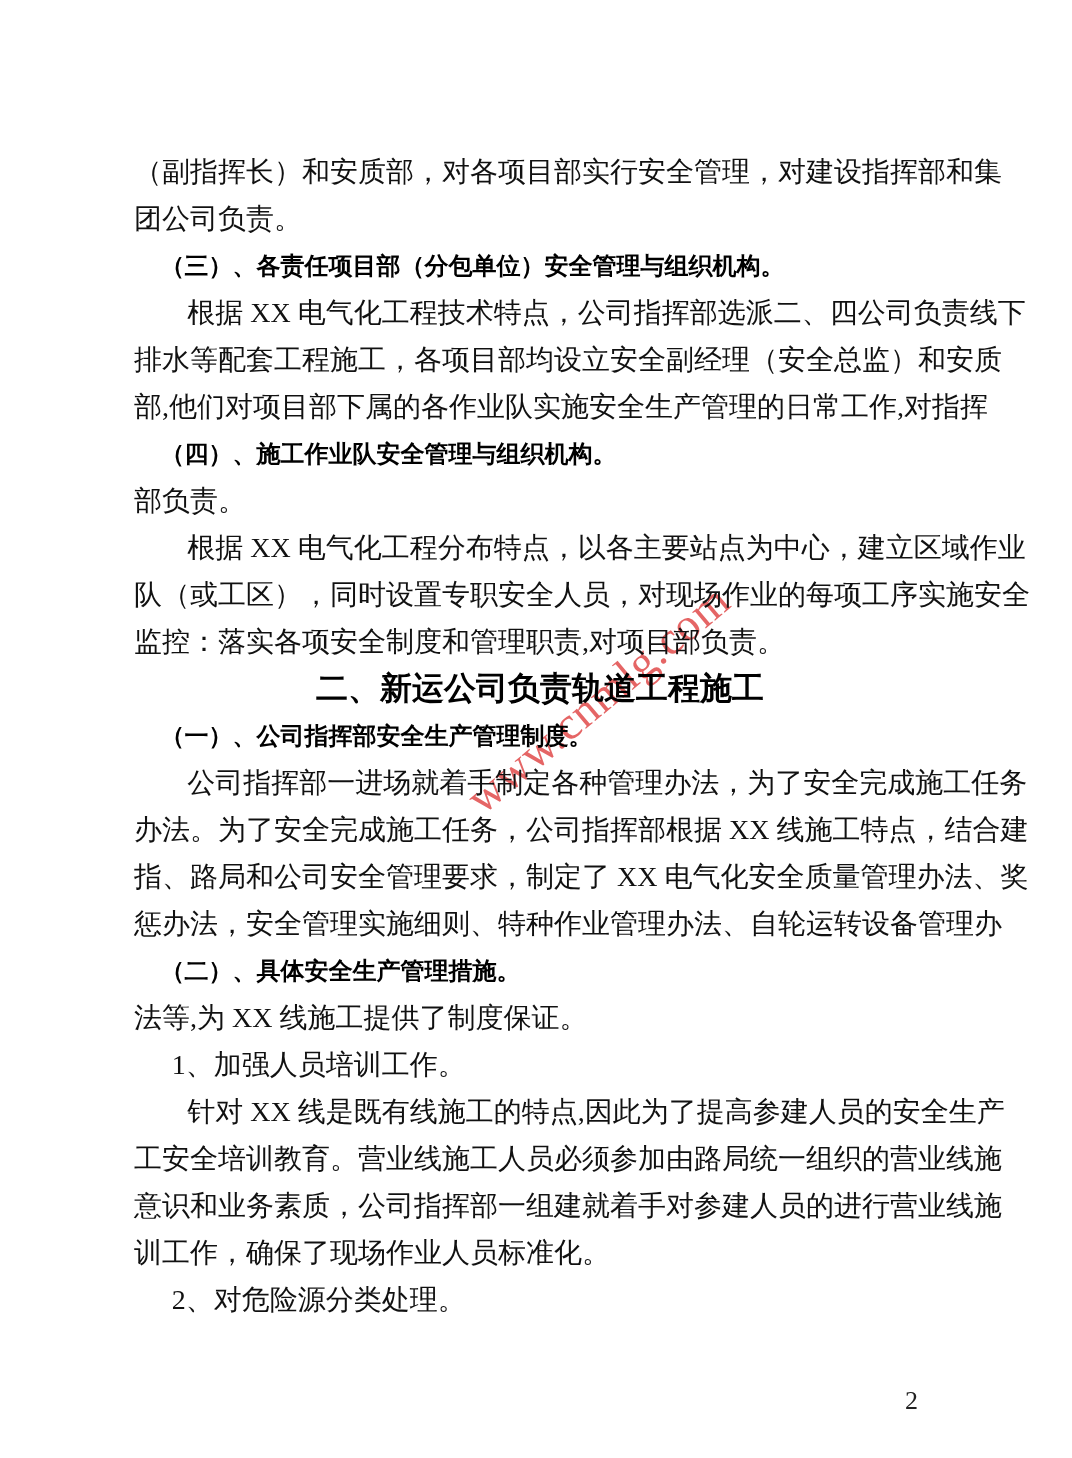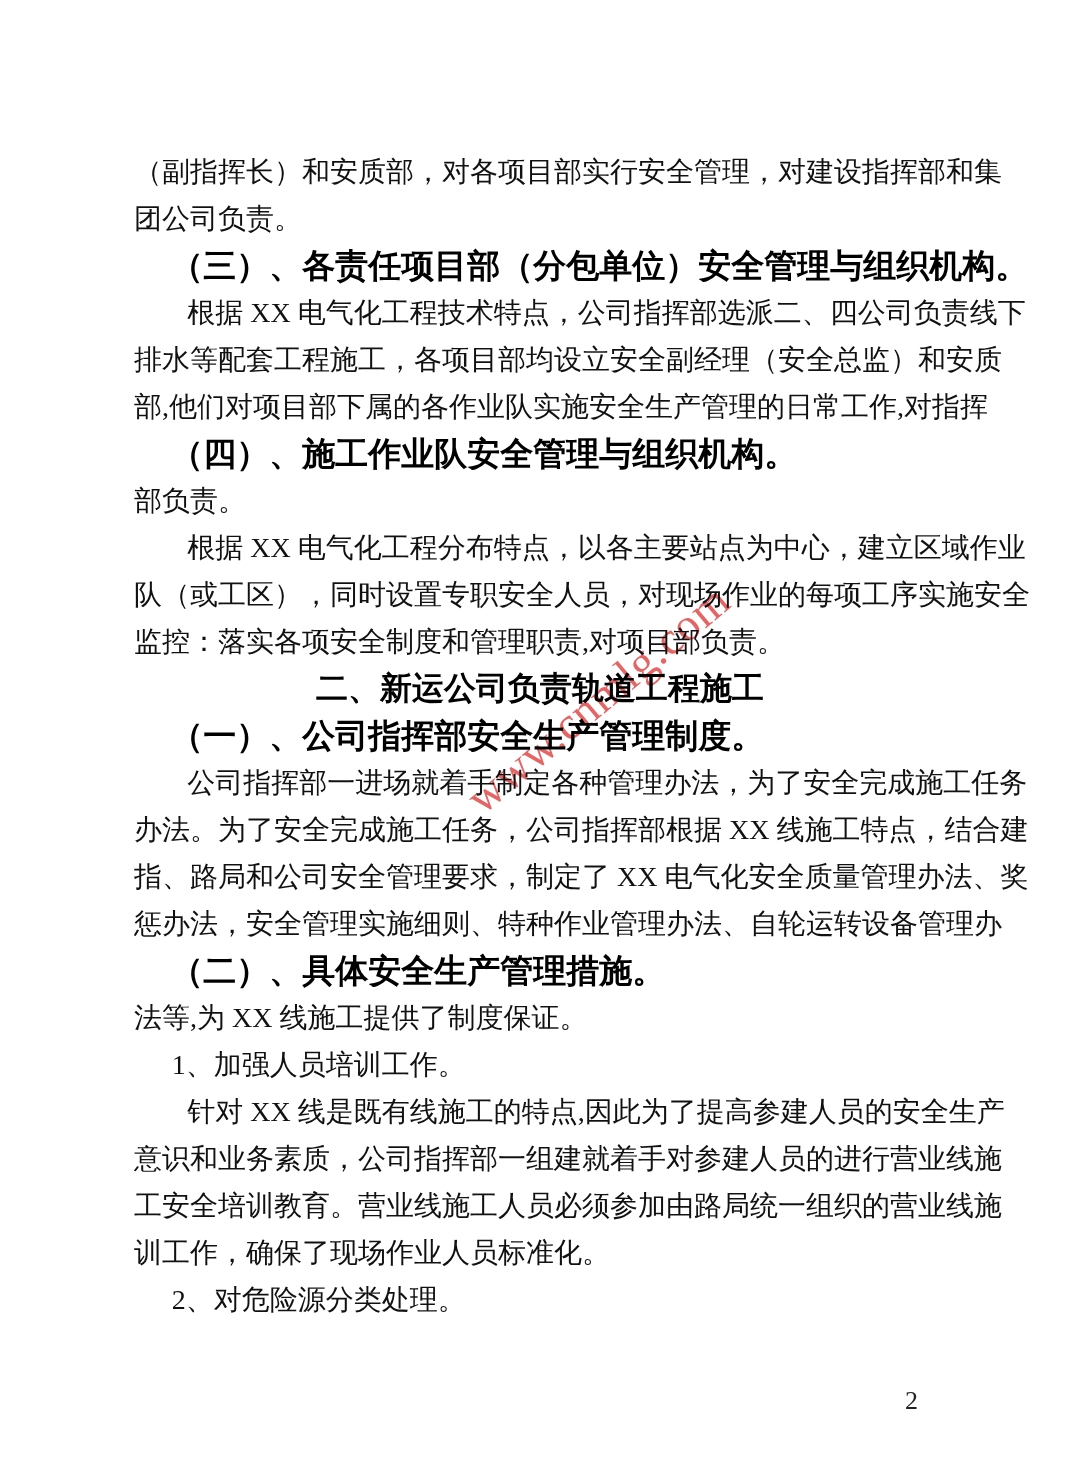--- a/index.html
+++ b/index.html
@@ -30,21 +30,21 @@
     white-space: nowrap;
     letter-spacing: 0px;
   }
   .line.indent {
     padding-left: 1.9em;
     text-align: center;
   }
   .line.heading {
     font-family: "Liberation Sans", "DejaVu Sans", sans-serif;
     font-weight: bold;
-    font-size: 33px;
+    font-size: 24px;
     padding-left: 1.1em;
     color: #000000;
   }
   .line.center-heading {
     font-family: "Liberation Sans", "DejaVu Sans", sans-serif;
     font-weight: bold;
     font-size: 32px;
     text-align: center;
     padding-left: 0;
     color: #000000;
@@ -101,20 +101,20 @@
       <div class="line center-heading">二、新运公司负责轨道工程施工</div>
       <div class="line heading">（一）、公司指挥部安全生产管理制度。</div>
       <div class="line indent">公司指挥部一进场就着手制定各种管理办法，为了安全完成施工任务</div>
       <div class="line">办法。为了安全完成施工任务，公司指挥部根据 XX 线施工特点，结合建</div>
       <div class="line">指、路局和公司安全管理要求，制定了 XX 电气化安全质量管理办法、奖</div>
       <div class="line">惩办法，安全管理实施细则、特种作业管理办法、自轮运转设备管理办</div>
       <div class="line heading">（二）、具体安全生产管理措施。</div>
       <div class="line">法等,为 XX 线施工提供了制度保证。</div>
       <div class="line list">1、加强人员培训工作。</div>
       <div class="line indent">针对 XX 线是既有线施工的特点,因此为了提高参建人员的安全生产</div>
+      <div class="line">工安全培训教育。营业线施工人员必须参加由路局统一组织的营业线施</div>
       <div class="line">意识和业务素质，公司指挥部一组建就着手对参建人员的进行营业线施</div>
-      <div class="line">工安全培训教育。营业线施工人员必须参加由路局统一组织的营业线施</div>
       <div class="line">训工作，确保了现场作业人员标准化。</div>
       <div class="line list">2、对危险源分类处理。</div>
     </div>
 
   <div class="page-number">2</div>
 </div>
 
 </body></html>

